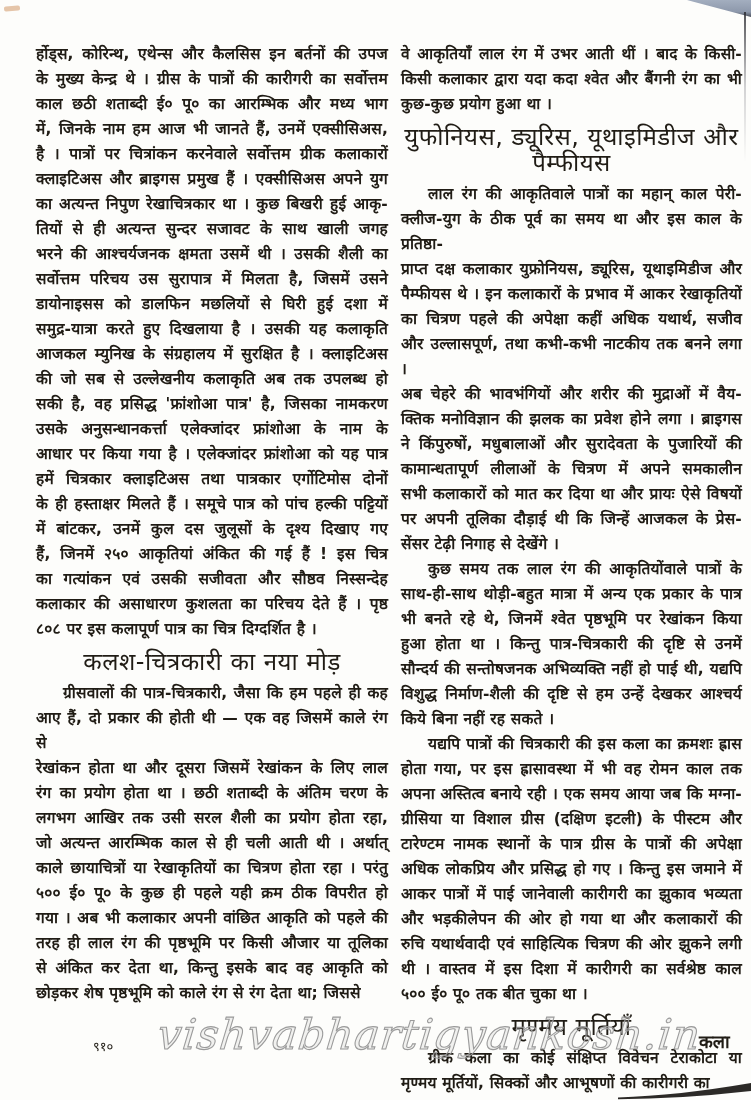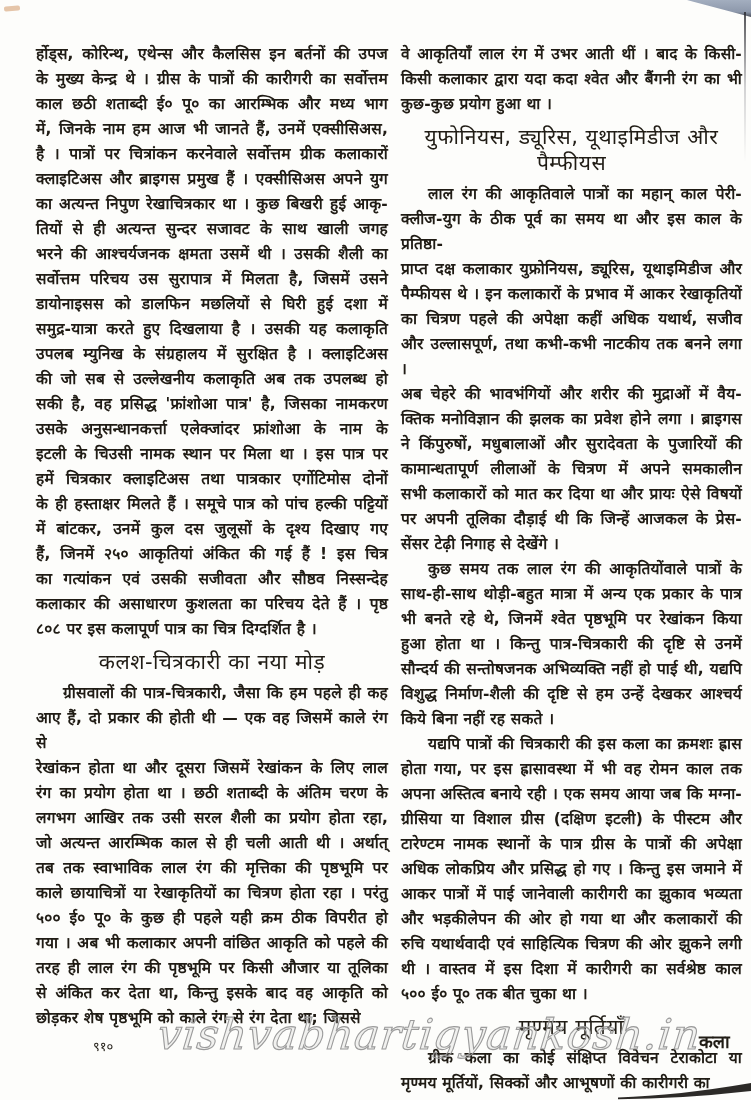--- a/index.html
+++ b/index.html
@@ -32,21 +32,21 @@
   .col-right { width: 341px; }
   .line {
     text-align: justify;
     text-align-last: justify;
     white-space: normal;
   }
   .line.last { text-align-last: left; }
   .line.indent { text-indent: 27px; }
   .heading {
     text-align: center;
-    font-size: 21px;
+    font-size: 24px;
     font-weight: 500;
     line-height: 26px;
     margin: 7px 0 6px 0;
     letter-spacing: 0.5px;
   }
   .para { margin: 0; }
   
   .page-number {
     position: absolute;
     left: 57px; top: 1037px;
@@ -115,42 +115,41 @@
           <div class="line">काल छठी शताब्दी ई० पू० का आरम्भिक और मध्य भाग</div>
           <div class="line">में, जिनके नाम हम आज भी जानते हैं, उनमें एक्सीसिअस,</div>
           <div class="line">है । पात्रों पर चित्रांकन करनेवाले सर्वोत्तम ग्रीक कलाकारों</div>
           <div class="line">क्लाइटिअस और ब्राइगस प्रमुख हैं । एक्सीसिअस अपने युग</div>
           <div class="line">का अत्यन्त निपुण रेखाचित्रकार था । कुछ बिखरी हुई आकृ-</div>
           <div class="line">तियों से ही अत्यन्त सुन्दर सजावट के साथ खाली जगह</div>
           <div class="line">भरने की आश्चर्यजनक क्षमता उसमें थी । उसकी शैली का</div>
           <div class="line">सर्वोत्तम परिचय उस सुरापात्र में मिलता है, जिसमें उसने</div>
           <div class="line">डायोनाइसस को डालफिन मछलियों से घिरी हुई दशा में</div>
           <div class="line">समुद्र-यात्रा करते हुए दिखलाया है । उसकी यह कलाकृति</div>
-          <div class="line">उपलब म्युनिख के संग्रहालय में सुरक्षित है । क्लाइटिअस</div>
+          <div class="line">आजकल म्युनिख के संग्रहालय में सुरक्षित है । क्लाइटिअस</div>
           <div class="line">की जो सब से उल्लेखनीय कलाकृति अब तक उपलब्ध हो</div>
           <div class="line">सकी है, वह प्रसिद्ध 'फ्रांशोआ पात्र' है, जिसका नामकरण</div>
           <div class="line">उसके अनुसन्धानकर्त्ता एलेक्जांदर फ्रांशोआ के नाम के</div>
-          <div class="line">इटली के चिउसी नामक स्थान पर मिला था । इस पात्र पर</div>
+          <div class="line">आधार पर किया गया है । एलेक्जांदर फ्रांशोआ को यह पात्र</div>
           <div class="line">हमें चित्रकार क्लाइटिअस तथा पात्रकार एर्गोटिमोस दोनों</div>
           <div class="line">के ही हस्ताक्षर मिलते हैं । समूचे पात्र को पांच हल्की पट्टियों</div>
           <div class="line">में बांटकर, उनमें कुल दस जुलूसों के दृश्य दिखाए गए</div>
           <div class="line">हैं, जिनमें २५० आकृतियां अंकित की गई हैं ! इस चित्र</div>
           <div class="line">का गत्यांकन एवं उसकी सजीवता और सौष्ठव निस्सन्देह</div>
           <div class="line">कलाकार की असाधारण कुशलता का परिचय देते हैं । पृष्ठ</div>
           <div class="line last">८०८ पर इस कलापूर्ण पात्र का चित्र दिग्दर्शित है ।</div>
         </div>
         <div class="heading">कलश-चित्रकारी का नया मोड़</div>
         <div class="para">
           <div class="line indent">ग्रीसवालों की पात्र-चित्रकारी, जैसा कि हम पहले ही कह</div>
           <div class="line">आए हैं, दो प्रकार की होती थी — एक वह जिसमें काले रंग से</div>
           <div class="line">रेखांकन होता था और दूसरा जिसमें रेखांकन के लिए लाल</div>
           <div class="line">रंग का प्रयोग होता था । छठी शताब्दी के अंतिम चरण के</div>
           <div class="line">लगभग आखिर तक उसी सरल शैली का प्रयोग होता रहा,</div>
           <div class="line">जो अत्यन्त आरम्भिक काल से ही चली आती थी । अर्थात्</div>
-          <div class="line">तब तक स्वाभाविक लाल रंग की मृत्तिका की पृष्ठभूमि पर</div>
           <div class="line">काले छायाचित्रों या रेखाकृतियों का चित्रण होता रहा । परंतु</div>
           <div class="line">५०० ई० पू० के कुछ ही पहले यही क्रम ठीक विपरीत हो</div>
           <div class="line">गया । अब भी कलाकार अपनी वांछित आकृति को पहले की</div>
           <div class="line">तरह ही लाल रंग की पृष्ठभूमि पर किसी औजार या तूलिका</div>
           <div class="line">से अंकित कर देता था, किन्तु इसके बाद वह आकृति को</div>
           <div class="line last">छोड़कर शेष पृष्ठभूमि को काले रंग से रंग देता था; जिससे</div>
         </div>
       </div>
     <div class="col col-right">
         <div class="para">

